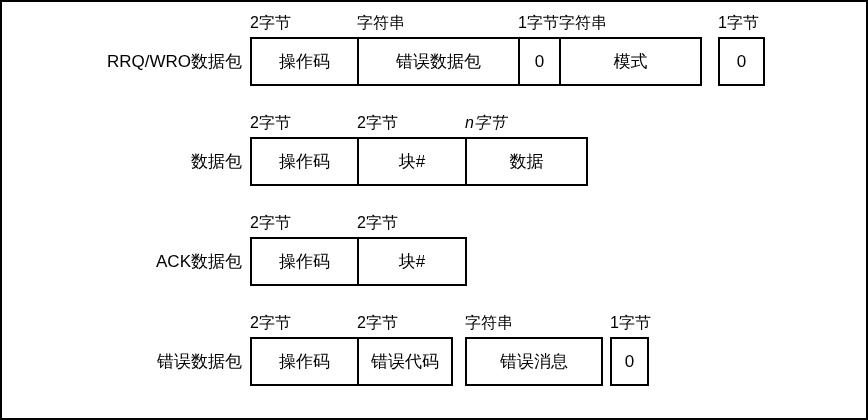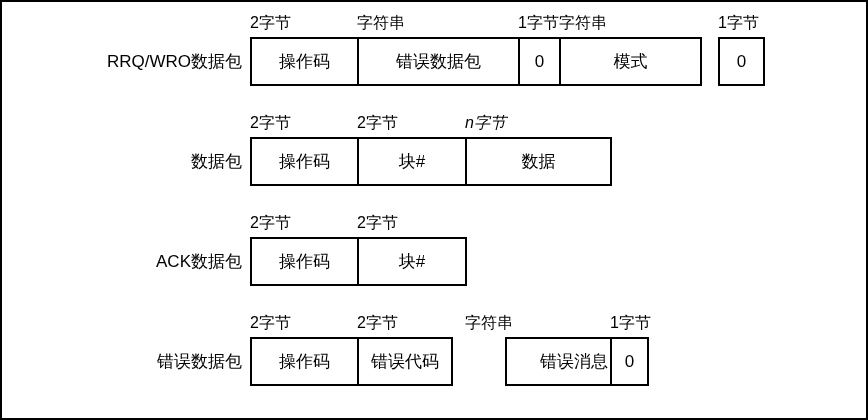--- a/index.html
+++ b/index.html
@@ -89,38 +89,38 @@
       </div>
     </div>
     <div class="packet-row" style="top: 110px;">
       <div class="row-label" style="top: 25px;">数据包</div>
       <div class="fields">
         <div class="size-label" style="left: 0px; width: 109px;">2字节</div>
         <div class="field" style="left: 0px; width: 109px;">操作码</div>
         <div class="size-label" style="left: 107px; width: 110px;">2字节</div>
         <div class="field" style="left: 107px; width: 110px;">块#</div>
         <div class="size-label" style="left: 215px; width: 147px; font-style: italic;">n字节</div>
-        <div class="field" style="left: 215px; width: 147px;">数据</div>
+        <div class="field" style="left: 215px; width: 123px;">数据</div>
       </div>
     </div>
     <div class="packet-row" style="top: 210px;">
       <div class="row-label" style="top: 25px;">ACK数据包</div>
       <div class="fields">
         <div class="size-label" style="left: 0px; width: 109px;">2字节</div>
         <div class="field" style="left: 0px; width: 109px;">操作码</div>
         <div class="size-label" style="left: 107px; width: 110px;">2字节</div>
         <div class="field" style="left: 107px; width: 110px;">块#</div>
       </div>
     </div>
     <div class="packet-row" style="top: 310px;">
       <div class="row-label" style="top: 25px;">错误数据包</div>
       <div class="fields">
         <div class="size-label" style="left: 0px; width: 109px;">2字节</div>
         <div class="field" style="left: 0px; width: 109px;">操作码</div>
         <div class="size-label" style="left: 107px; width: 110px;">2字节</div>
         <div class="field" style="left: 107px; width: 96px;">错误代码</div>
         <div class="size-label" style="left: 215px; width: 147px;">字符串</div>
-        <div class="field" style="left: 215px; width: 138px; margin-left: 40px;">错误消息</div>
+        <div class="field" style="left: 215px; width: 138px;">错误消息</div>
         <div class="size-label" style="left: 360px; width: 39px;">1字节</div>
         <div class="field" style="left: 360px; width: 39px;">0</div>
       </div>
     </div>
   </div>
 
 </body></html>

